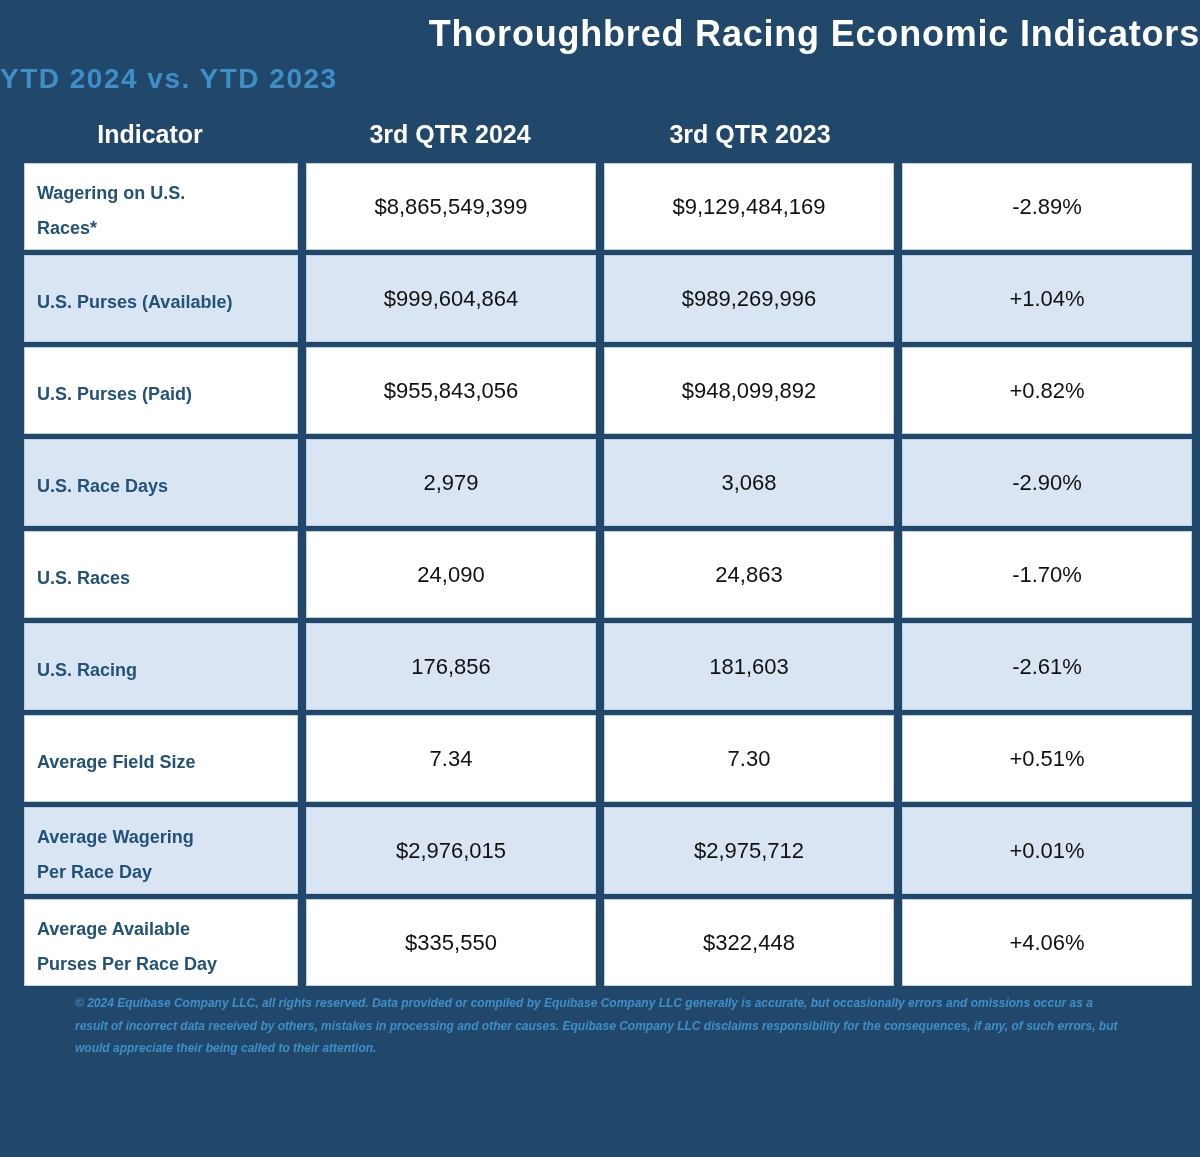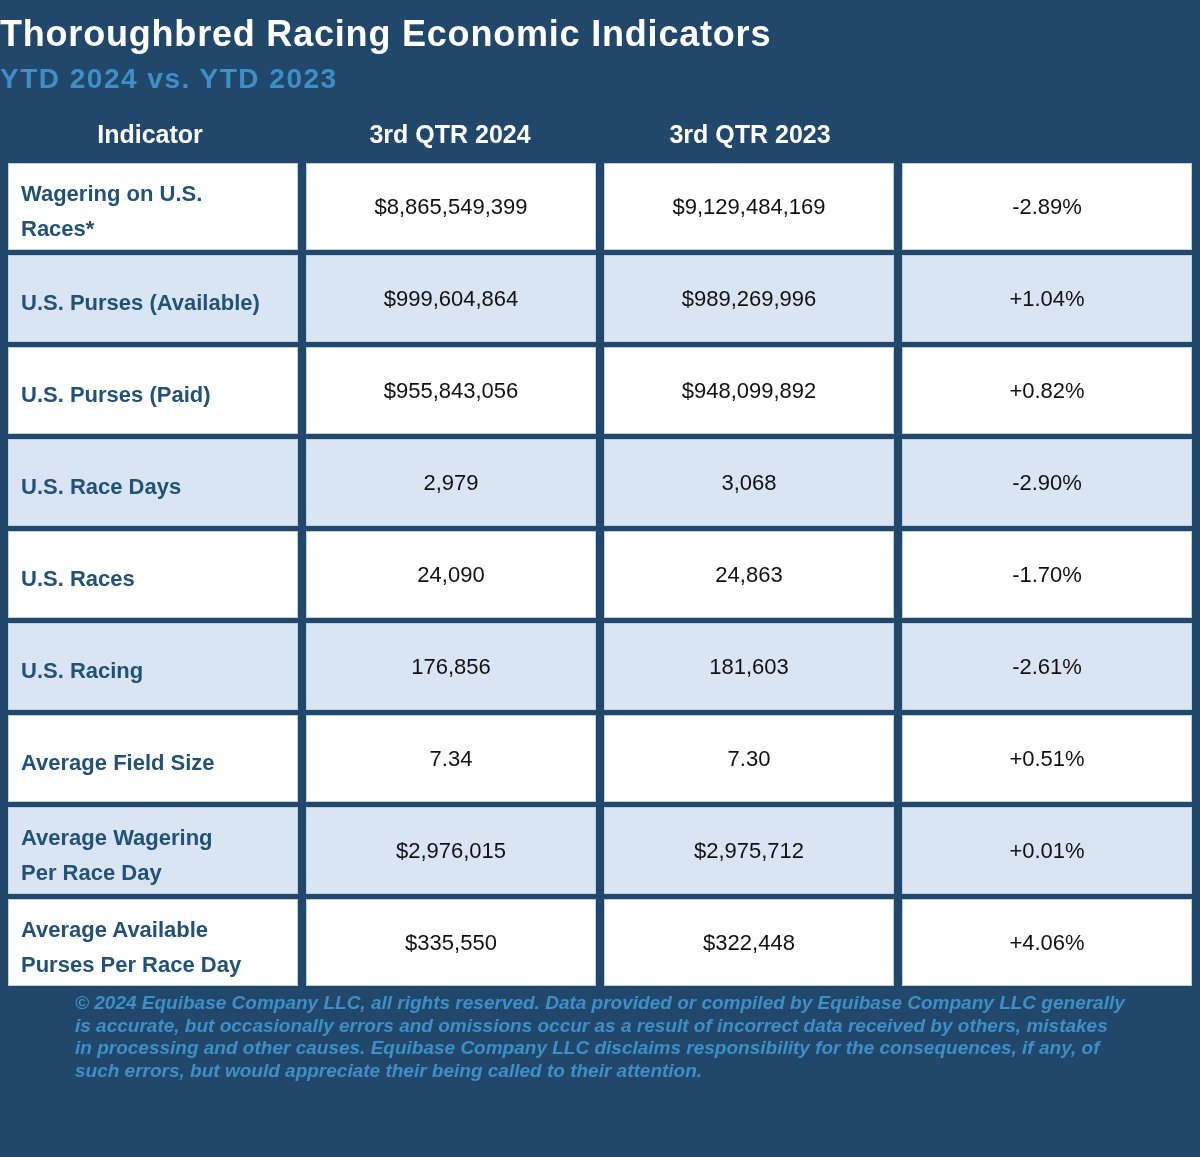--- a/index.html
+++ b/index.html
@@ -19,21 +19,21 @@
     height: 1157px;
     background: var(--background);
     font-family: "Liberation Sans", sans-serif;
     overflow: hidden;
   }
   .page { width: 1200px; height: 1157px; }
 
   .page-title {
     margin: 0;
     padding-top: 12px;
-    text-align: left;
+    text-align: right;
     color: var(--heading-text);
     font-size: 36px;
     font-weight: bold;
     letter-spacing: 0.8px;
     line-height: 44px;
   }
   .page-subtitle {
     margin-top: 6px;
     text-align: left;
     color: var(--accent-blue);
@@ -70,44 +70,45 @@
     background: var(--cell-bg);
     border: 1px solid var(--border-hairline);
     display: flex;
     align-items: center;
   }
   .cell.alt { background: var(--cell-alt-bg); }
   .label-cell {
     justify-content: flex-start;
     padding: 8px 20px 0 12px;
     color: var(--indicator-text);
-    font-size: 22px;
+    font-size: 18px;
     font-weight: bold;
     line-height: 35px;
     white-space: pre-line;
+    margin-left: 16px;
   }
   .value-cell {
     justify-content: center;
     color: var(--value-text);
     font-size: 22px;
     text-align: left;
   }
 
   .footnote {
     margin: 44px 0 0 73px;
     color: var(--heading-text);
     font-size: 20px;
     font-weight: bold;
     line-height: 24px;
   }
   .copyright {
     margin: 6px 0 0 75px;
     width: 1052px;
     color: var(--accent-blue);
-    font-size: 19px;
+    font-size: 12px;
     font-weight: bold;
     font-style: italic;
     line-height: 22.5px;
   }
 </style>
 </head>
 <body>
 
 <div class="page">
 

